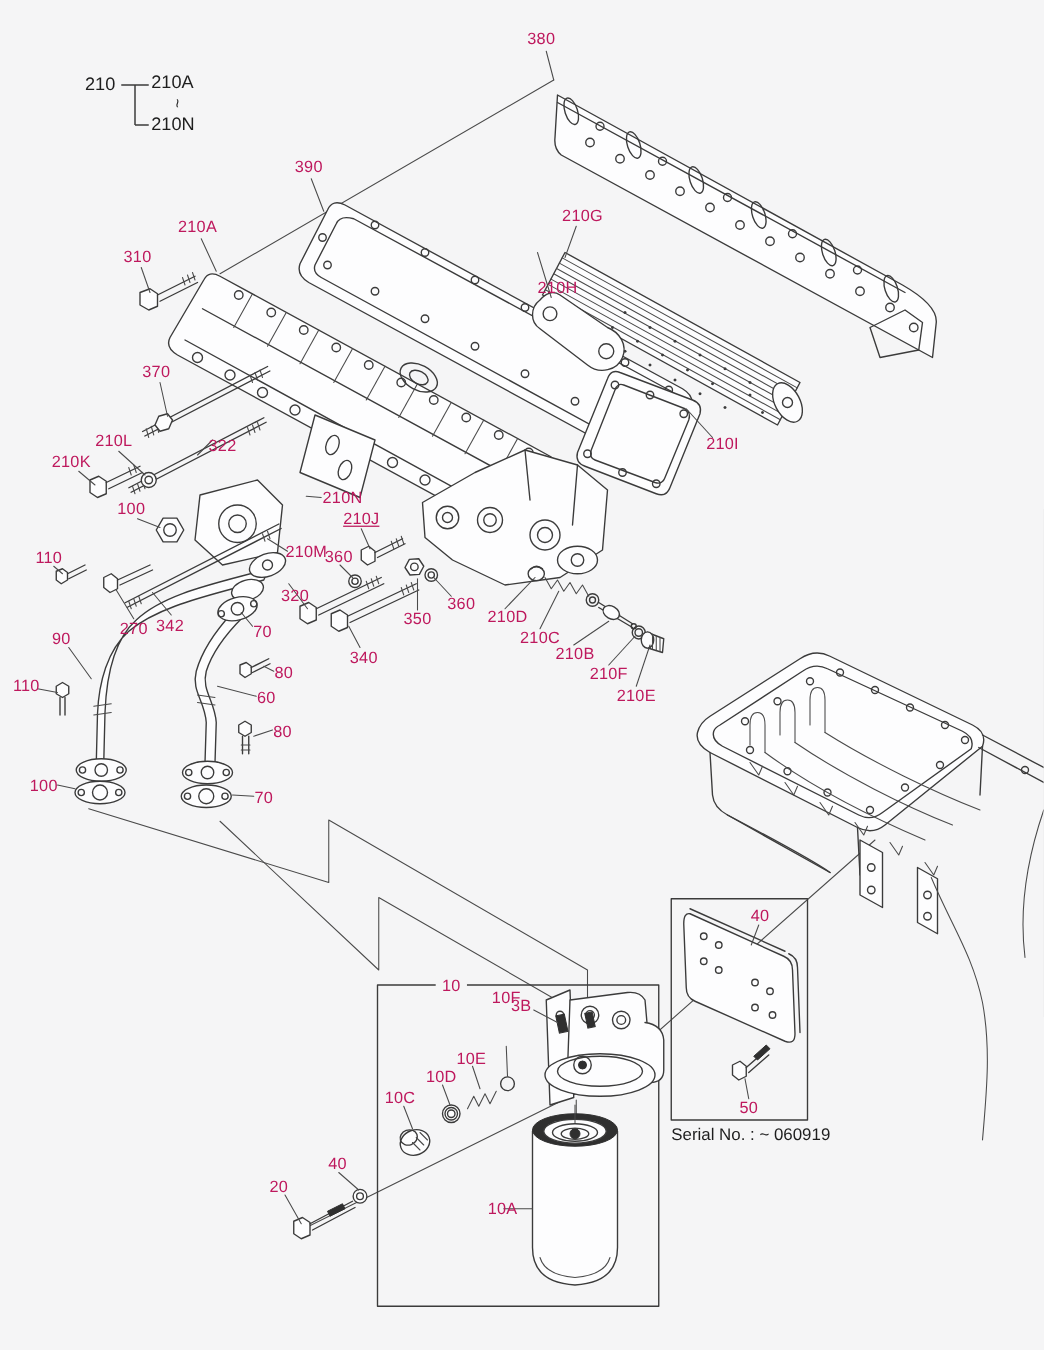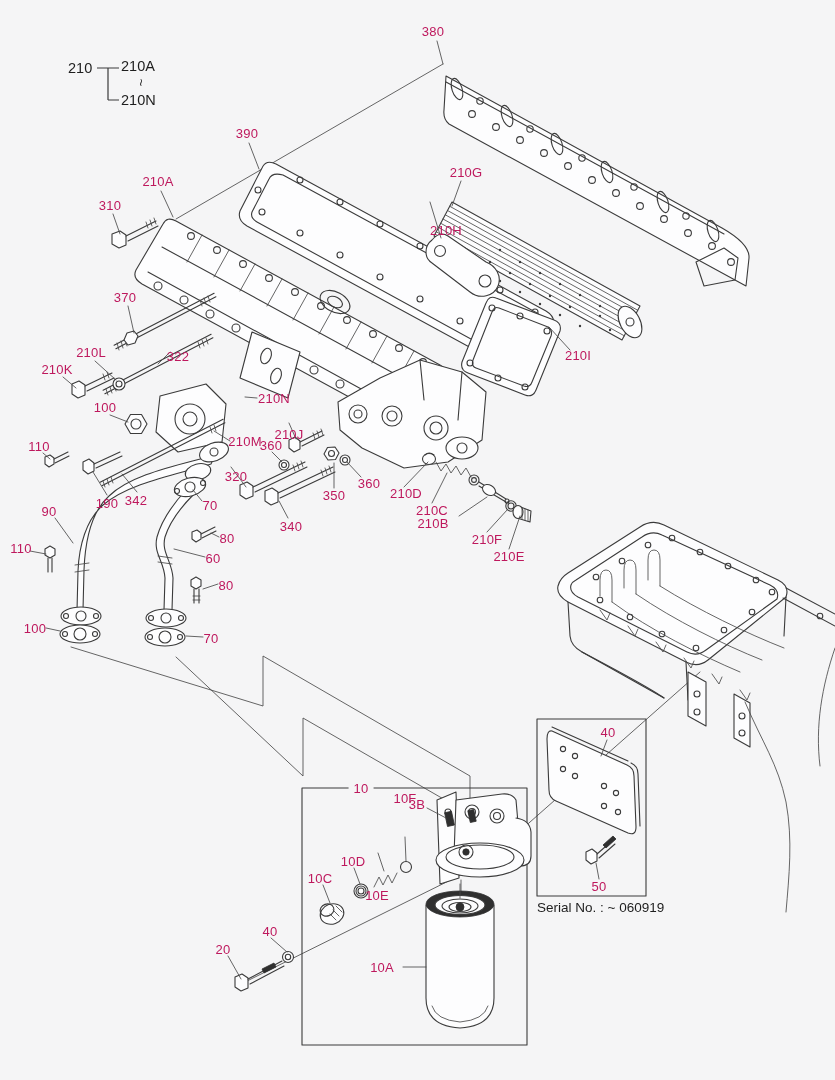--- a/index.html
+++ b/index.html
@@ -513,50 +513,50 @@
       <span class="callout" style="left: 158px; top: 181px;">210A</span>
       <span class="callout" style="left: 110px; top: 205px;">310</span>
       <span class="callout" style="left: 466px; top: 172px;">210G</span>
       <span class="callout" style="left: 446px; top: 192px; margin-top: 38px;">210H</span>
       <span class="callout" style="left: 125px; top: 297px;">370</span>
       <span class="callout" style="left: 91px; top: 352px;">210L</span>
       <span class="callout" style="left: 178px; top: 356px;">322</span>
       <span class="callout" style="left: 57px; top: 369px;">210K</span>
       <span class="callout" style="left: 105px; top: 407px;">100</span>
       <span class="callout" style="left: 274px; top: 398px;">210N</span>
-      <span class="callout" style="left: 289px; top: 434px;">210J</span>
+      <span class="callout" style="left: 289px; top: 415px; text-decoration: underline;">210J</span>
       <span class="callout" style="left: 39px; top: 446px;">110</span>
       <span class="callout" style="left: 245px; top: 441px;">210M</span>
       <span class="callout" style="left: 271px; top: 445px;">360</span>
       <span class="callout" style="left: 236px; top: 460px; margin-top: 16px;">320</span>
-      <span class="callout" style="left: 107px; top: 503px;">190</span>
+      <span class="callout" style="left: 107px; top: 503px;">270</span>
       <span class="callout" style="left: 136px; top: 500px;">342</span>
       <span class="callout" style="left: 49px; top: 511px;">90</span>
       <span class="callout" style="left: 210px; top: 505px;">70</span>
       <span class="callout" style="left: 334px; top: 495px;">350</span>
       <span class="callout" style="left: 369px; top: 483px;">360</span>
       <span class="callout" style="left: 291px; top: 526px;">340</span>
       <span class="callout" style="left: 406px; top: 493px;">210D</span>
       <span class="callout" style="left: 432px; top: 510px;">210C</span>
-      <span class="callout" style="left: 433px; top: 523px;">210B</span>
+      <span class="callout" style="left: 460px; top: 523px;">210B</span>
       <span class="callout" style="left: 487px; top: 539px;">210F</span>
       <span class="callout" style="left: 509px; top: 556px;">210E</span>
       <span class="callout" style="left: 578px; top: 355px;">210I</span>
       <span class="callout" style="left: 227px; top: 538px;">80</span>
       <span class="callout" style="left: 213px; top: 558px;">60</span>
       <span class="callout" style="left: 226px; top: 585px;">80</span>
       <span class="callout" style="left: 21px; top: 548px;">110</span>
       <span class="callout" style="left: 35px; top: 628px;">100</span>
       <span class="callout" style="left: 211px; top: 638px;">70</span>
       <span class="callout edge" style="left: 324px; top: 788px;">10</span>
       <span class="callout" style="left: 417px; top: 804px;">3B</span>
       <span class="callout" style="left: 405px; top: 798px;">10F</span>
-      <span class="callout" style="left: 377px; top: 847px; margin-top: 48px;">10E</span>
+      <span class="callout" style="left: 377px; top: 847px;">10E</span>
       <span class="callout" style="left: 353px; top: 861px;">10D</span>
       <span class="callout" style="left: 320px; top: 878px;">10C</span>
-      <span class="callout" style="left: 382px; top: 967px;">10A</span>
+      <span class="callout" style="left: 402px; top: 967px;">10A</span>
       <span class="callout" style="left: 223px; top: 949px;">20</span>
       <span class="callout" style="left: 270px; top: 931px;">40</span>
       <span class="callout" style="left: 608px; top: 732px;">40</span>
       <span class="callout" style="left: 599px; top: 886px;">50</span>
     </div>
 
 </div>
 
 </body></html>

